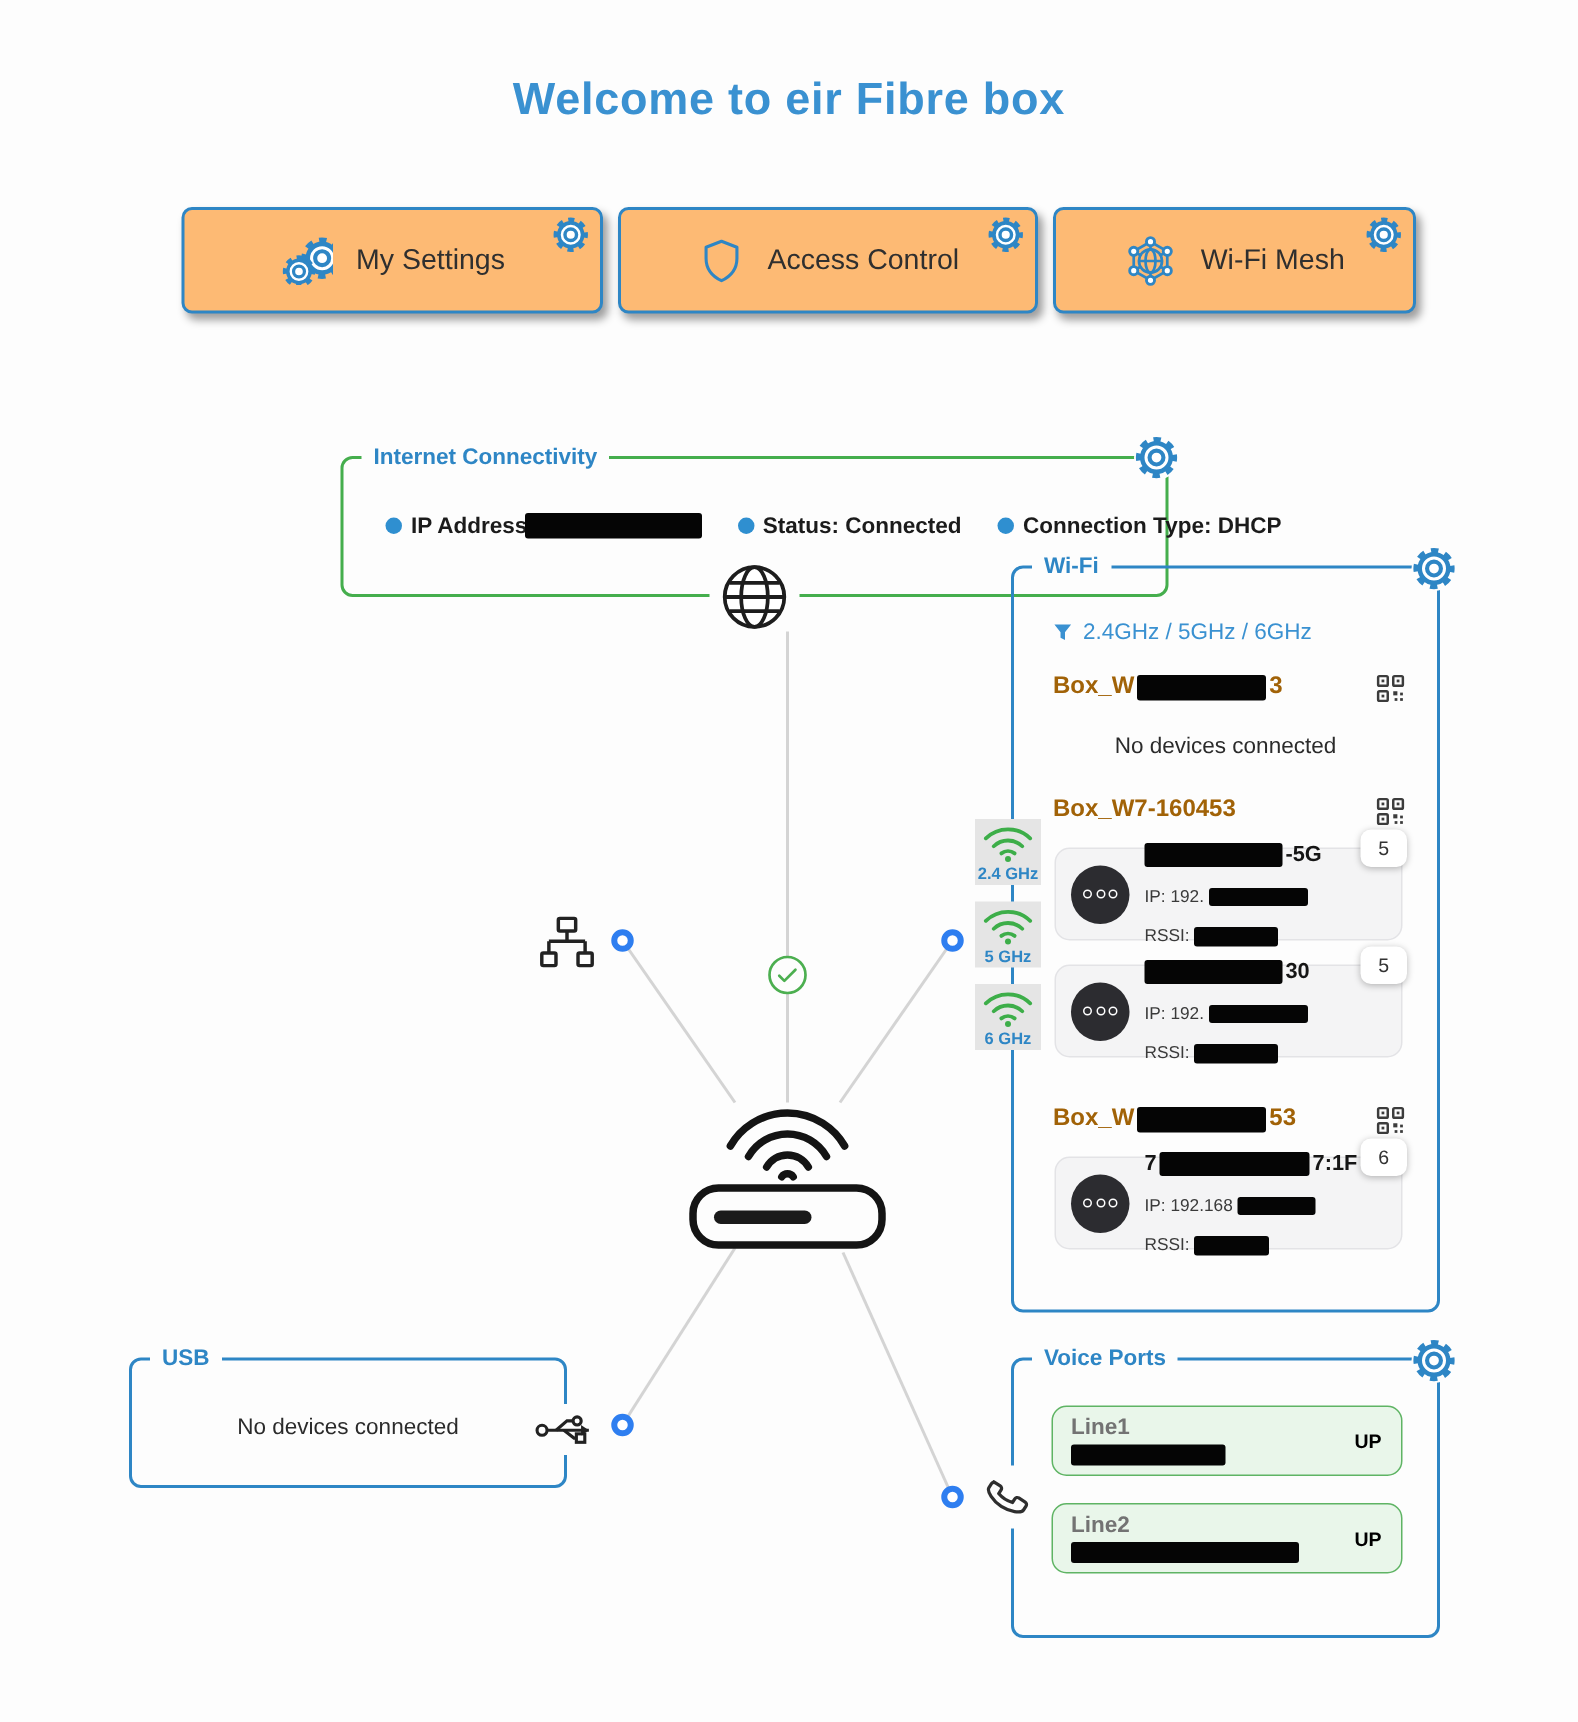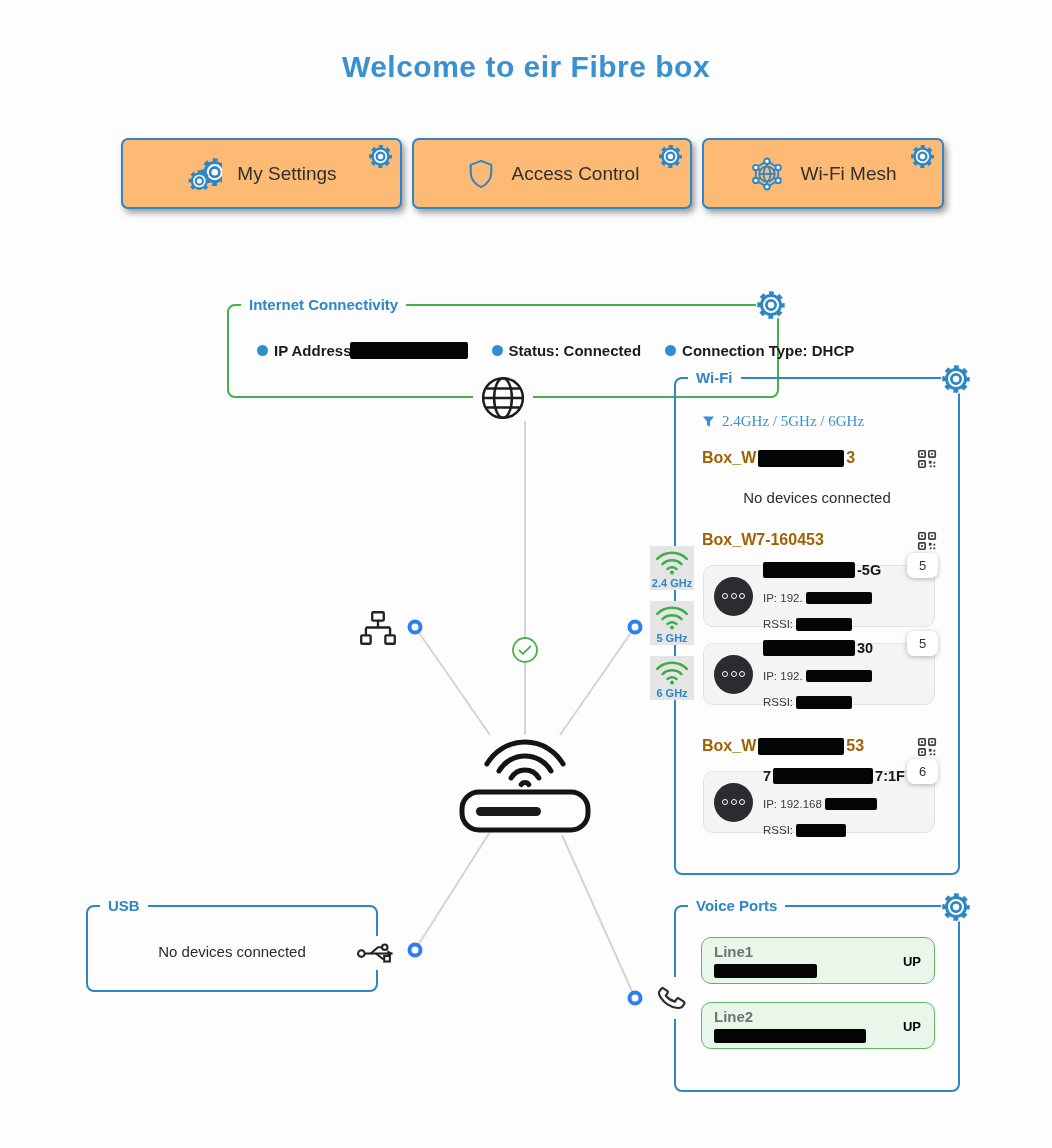--- a/index.html
+++ b/index.html
@@ -44,21 +44,21 @@
   .avatar i{width:4px;height:4px;border-radius:50%;border:1.2px solid #fff;display:block;}
   .devtext{display:flex;flex-direction:column;gap:14px;}
   .devline1{font-weight:bold;font-size:14.5px;color:#161616;display:flex;align-items:center;gap:2px;}
   .devline2{font-size:11.5px;color:#3a3a3a;display:flex;align-items:center;gap:3px;}
   .badge{position:absolute;top:-13px;right:-4px;width:31px;height:25px;background:#fff;border-radius:7px;
          box-shadow:0 1px 5px rgba(0,0,0,.28);display:flex;align-items:center;justify-content:center;
          font-size:13px;color:#333;}
 
   
   .filter-row{position:absolute;left:26px;top:34px;display:flex;align-items:center;gap:7px;
-              font-size:15px;color:#3a91d1;cursor:pointer;font-family:Liberation Serif, serif;}
+              font-size:15px;color:#3a91d1;cursor:pointer;}
   .net-name{position:absolute;left:26px;font-size:16px;font-weight:bold;color:#a16207;
             display:flex;align-items:center;gap:2px;}
   .qr{position:absolute;right:20px;width:22px;height:22px;color:#3c3c3c;cursor:pointer;}
   .empty-center{position:absolute;left:0;width:100%;text-align:center;font-size:15px;color:#2b2b2b;}
 
   
   .band{position:absolute;left:650px;width:44px;text-align:center;background:#e5e5e5;z-index:2;line-height:0;}
   .band .lbl{font-size:11px;font-weight:bold;color:#2e86c5;line-height:13px;display:block;margin-top:1px;}
 
   

